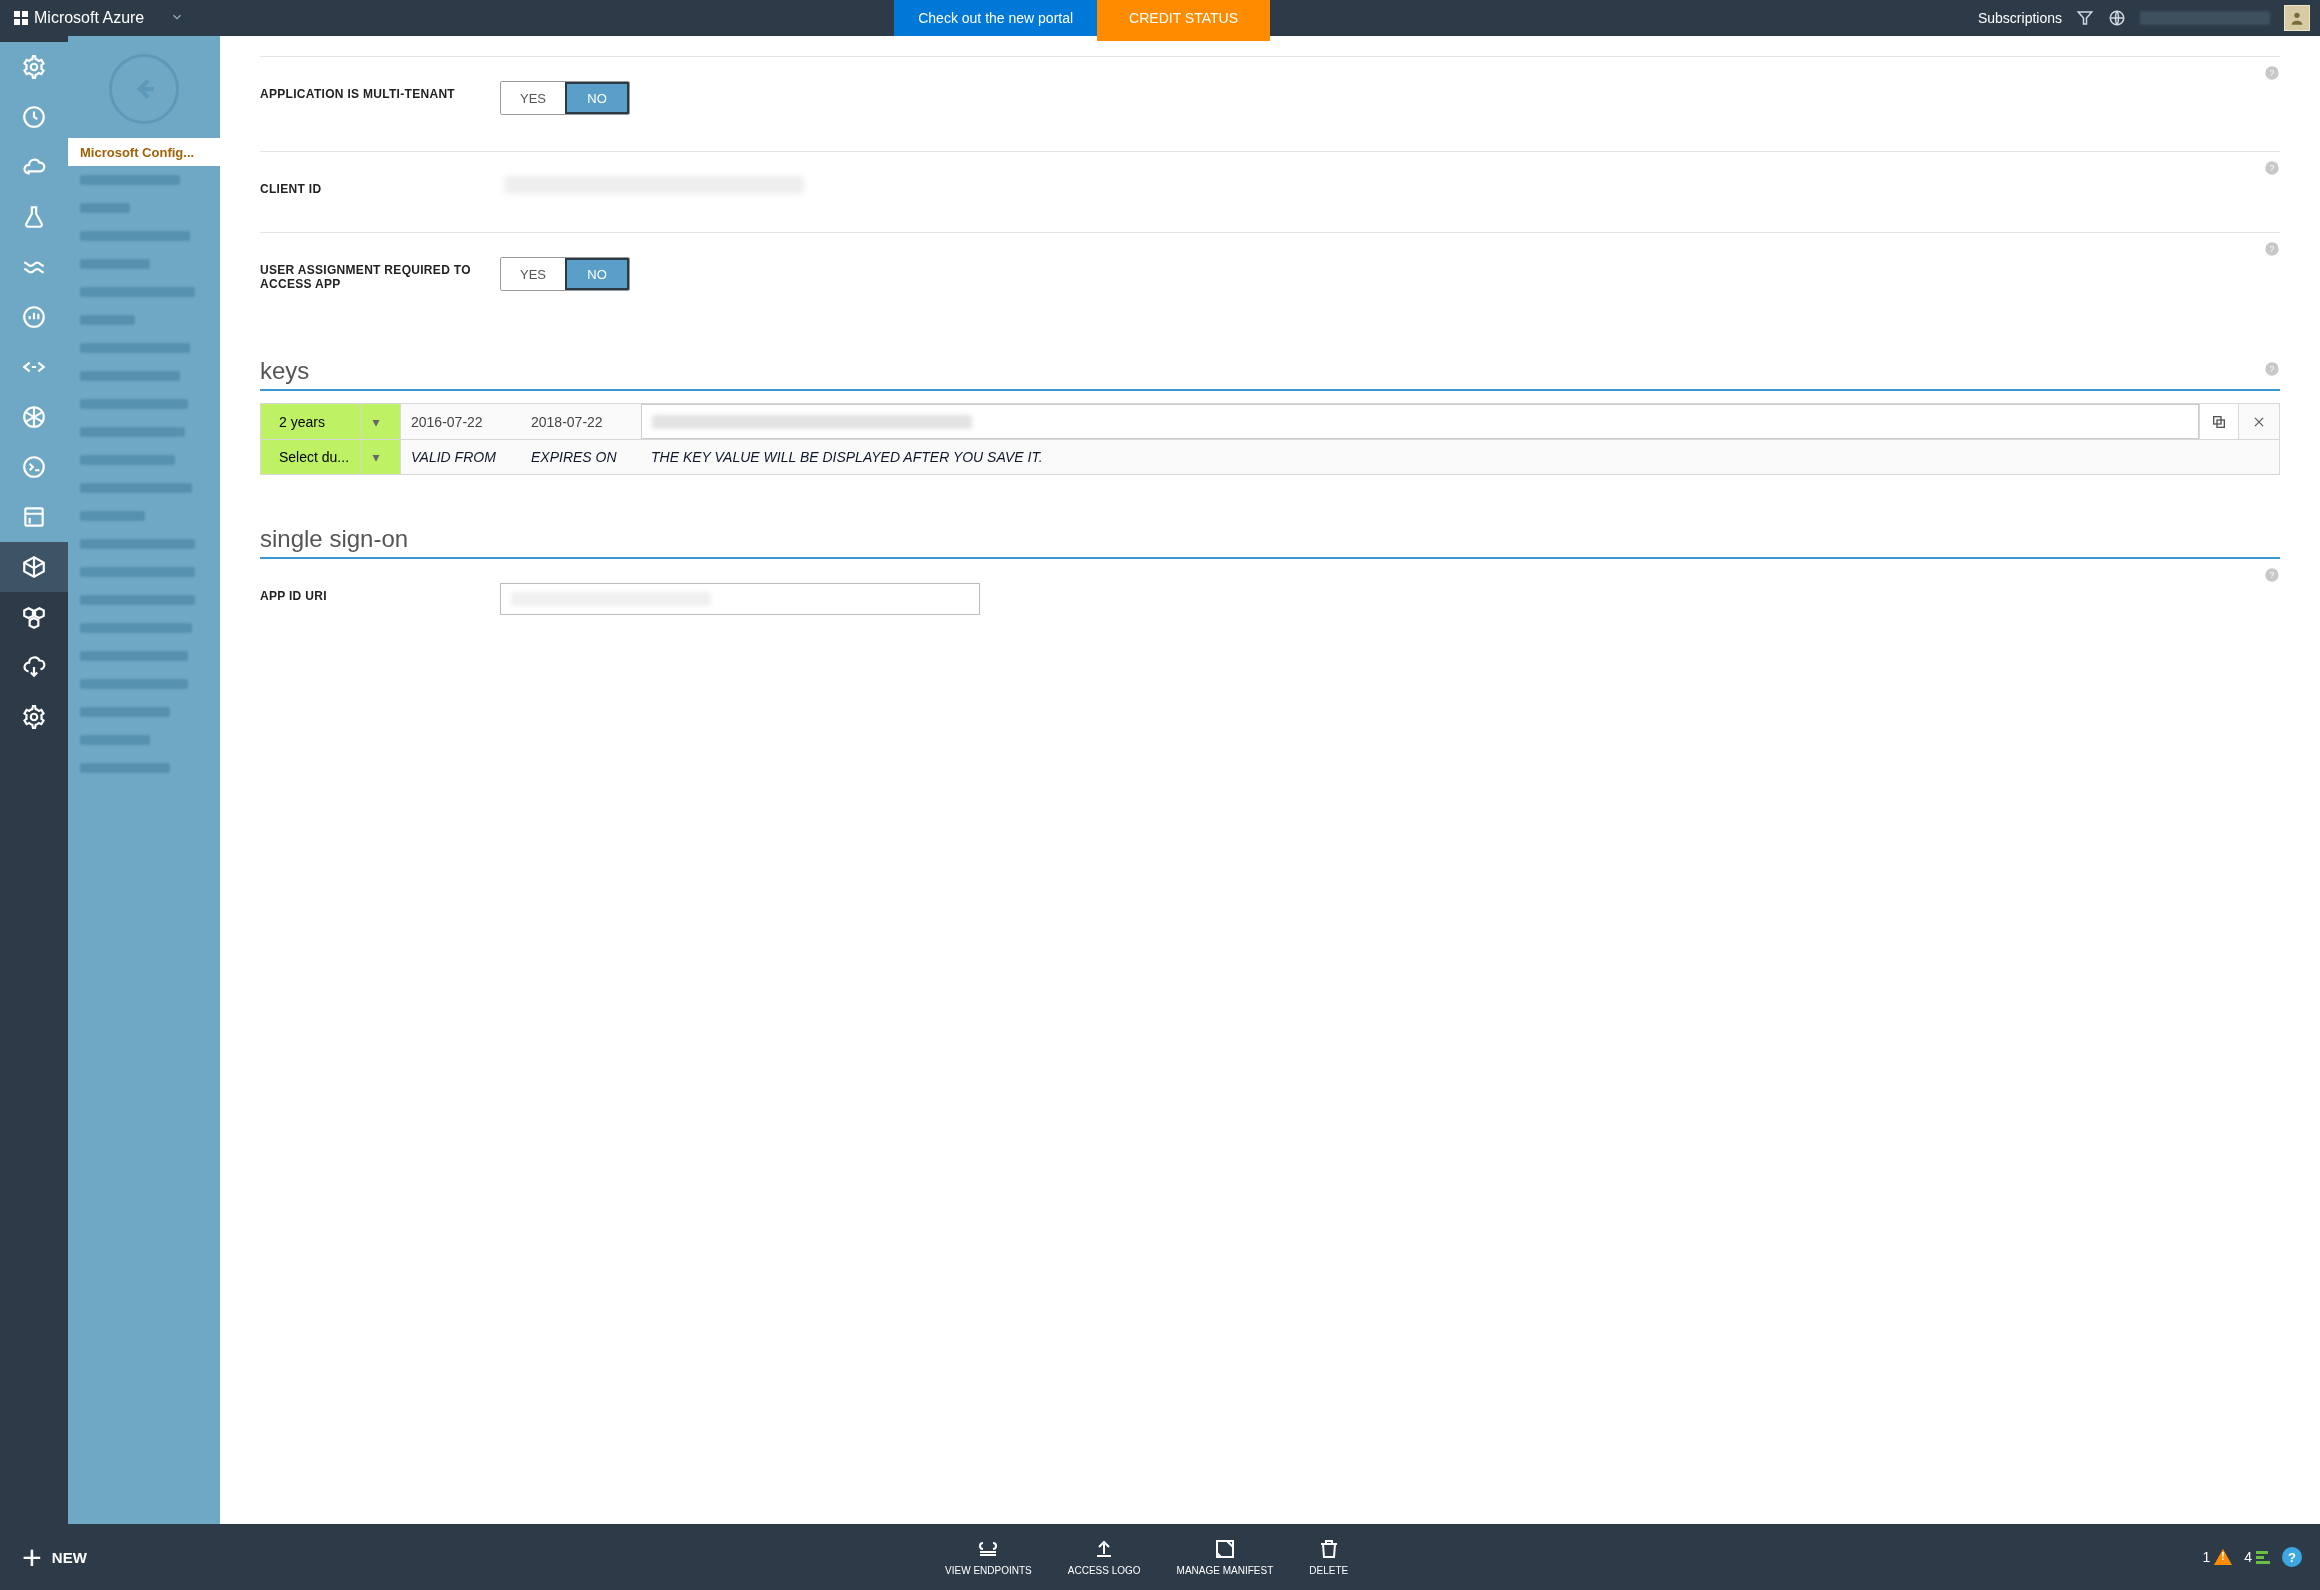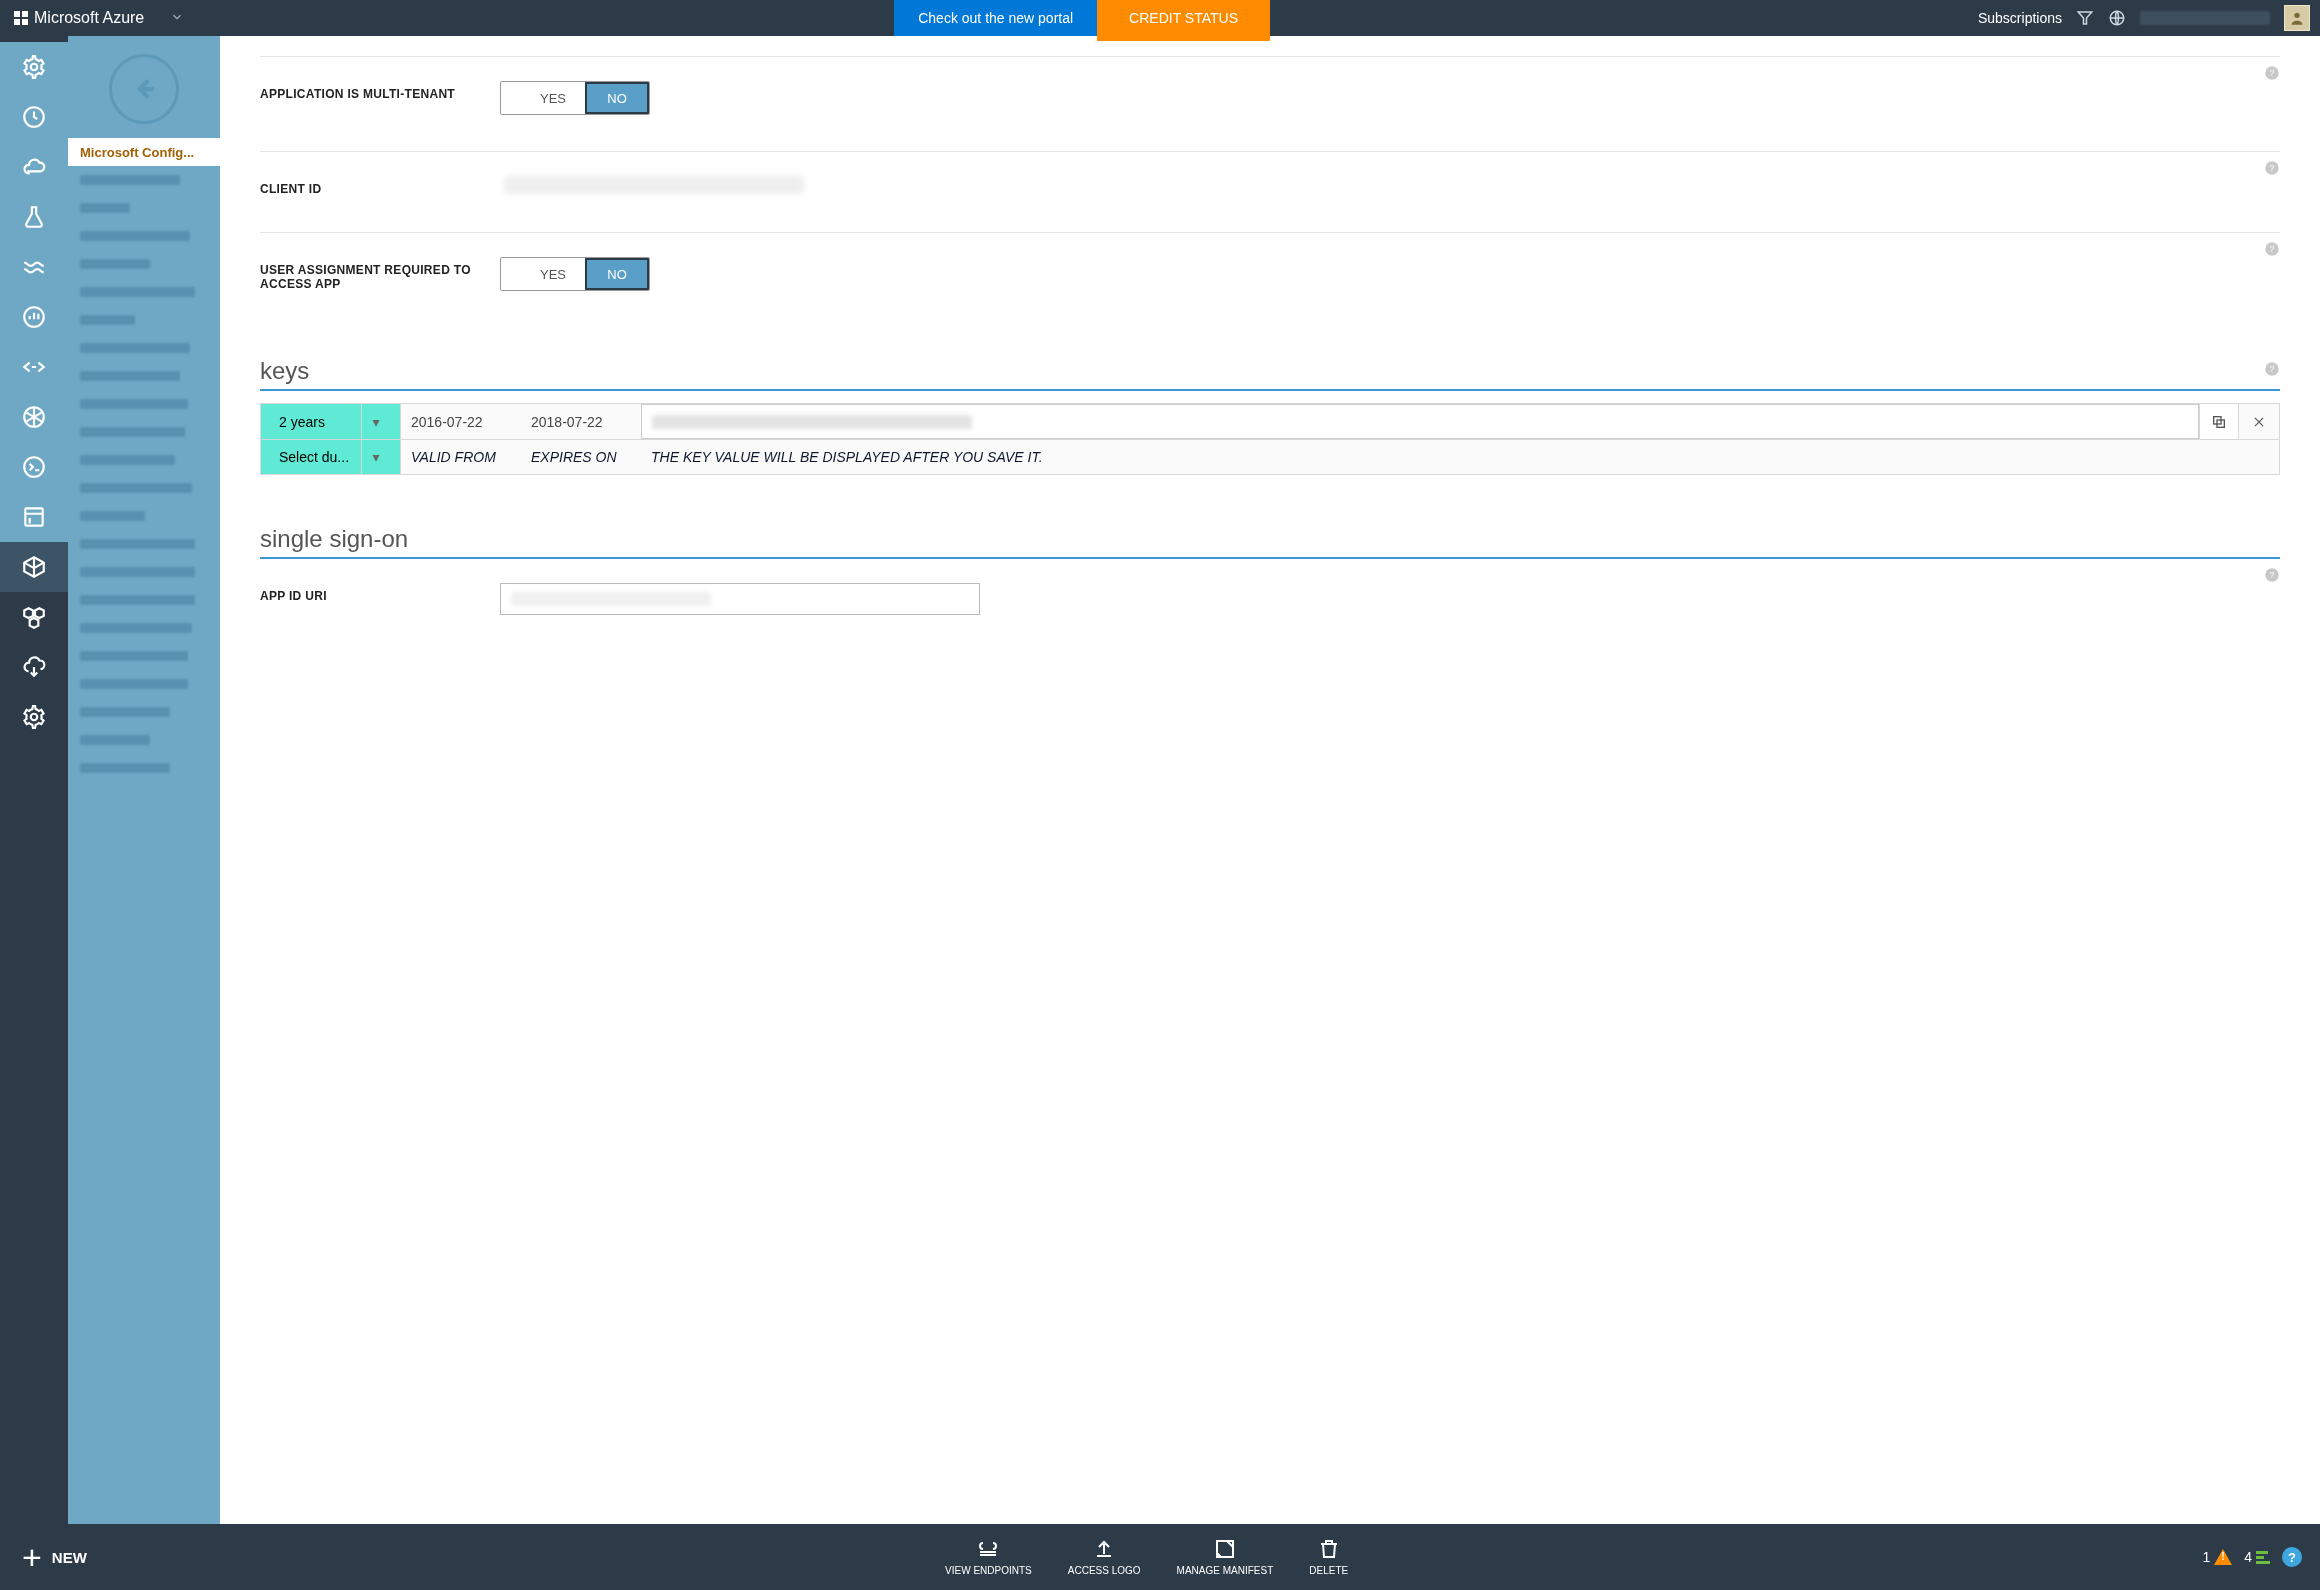--- a/index.html
+++ b/index.html
@@ -36,35 +36,35 @@
 
 .main { flex:1; overflow:auto; padding: 20px 40px 20px 40px; }
 
 .field-row { display:flex; align-items:flex-start; border-bottom:1px solid #e5e5e5; padding: 24px 0 36px; position:relative; }
 .field-row:first-child { padding-top:12px; }
 .field-row .label { width:240px; font-size:12px; font-weight:600; color:#222; padding-top:6px; letter-spacing:0.3px; }
 .field-row .control { flex:1; display:flex; align-items:center; }
 .field-row .help { position:absolute; right:0; top:8px; color:#c8c8c8; }
 .field-row .help svg{width:16px;height:16px;}
 
-.toggle { display:inline-flex; border:1px solid #999; border-radius:2px; overflow:hidden;padding-left:20px; }
+.toggle { display:inline-flex; border:1px solid #999; border-radius:2px; overflow:hidden; }
 .toggle .opt { width:64px; height:32px; display:flex; align-items:center; justify-content:center; font-size:13px; color:#555; cursor:pointer; background:#fff; }
 .toggle .opt.sep { border-left:1px solid #999; }
 .toggle .opt.on { background:#5a9fc8; color:#fff; border:2px solid #2b3a47; box-sizing:border-box; }
 
 .clientid-blur { width:300px; height:18px; background:#eee; border-radius:3px; filter: blur(3px); margin-left:4px; }
 
 .section-head { font-size:24px; font-weight:300; color:#555; margin-top:30px; border-bottom:2px solid #3b97d3; padding-bottom:4px; position:relative; }
 .section-head .help { position:absolute; right:0; bottom:6px; color:#c8c8c8; }
 
 .keys-table { margin-top:12px; }
 .keys-row { display:grid; grid-template-columns:140px 120px 120px 1fr 40px 40px; align-items:center; gap:0; height:36px; border:1px solid #d8d8d8; border-bottom:none; background:#fafafa; font-size:14px; }
 .keys-row.last { border-bottom:1px solid #d8d8d8; }
 .keys-row > div { padding:0 10px; height:100%; display:flex; align-items:center; }
-.key-select { display:flex; align-items:center; border-right:1px solid #d8d8d8; background:#5eead4; height:100%; position:relative; }
+.key-select { display:flex; align-items:center; border-right:1px solid #d8d8d8; background:#bef264; height:100%; position:relative; }
 .key-select .sel-text { flex:1; padding:0 8px; font-size:14px; white-space:nowrap; overflow:hidden; text-overflow:ellipsis; border-right:1px solid #d8d8d8; height:100%; display:flex; align-items:center; }
 .key-select .sel-chev { width:28px; display:flex; align-items:center; justify-content:center; color:#666; }
 .key-date { color:#444; }
 .key-date.placeholder, .key-val.placeholder { font-style:italic; color:#0f172a; }
 .key-val .blurv { width:320px; height:14px; background:#e3e3e3; border-radius:2px; filter:blur(2px); display:inline-block; }
 .key-val.boxed { border:1px solid #ccc; background:#fff; margin:3px 0; }
 .key-action { justify-content:center; color:#555; cursor:pointer; }
 .key-action.copy { border-left:1px solid #d8d8d8; border-right:1px solid #d8d8d8; background:#fff; }
 
 .warning-banner { margin-top:28px; background:#e6e6e6; border-left:6px solid #ff8c00; padding:18px 16px; font-size:14px; color:#333; }

